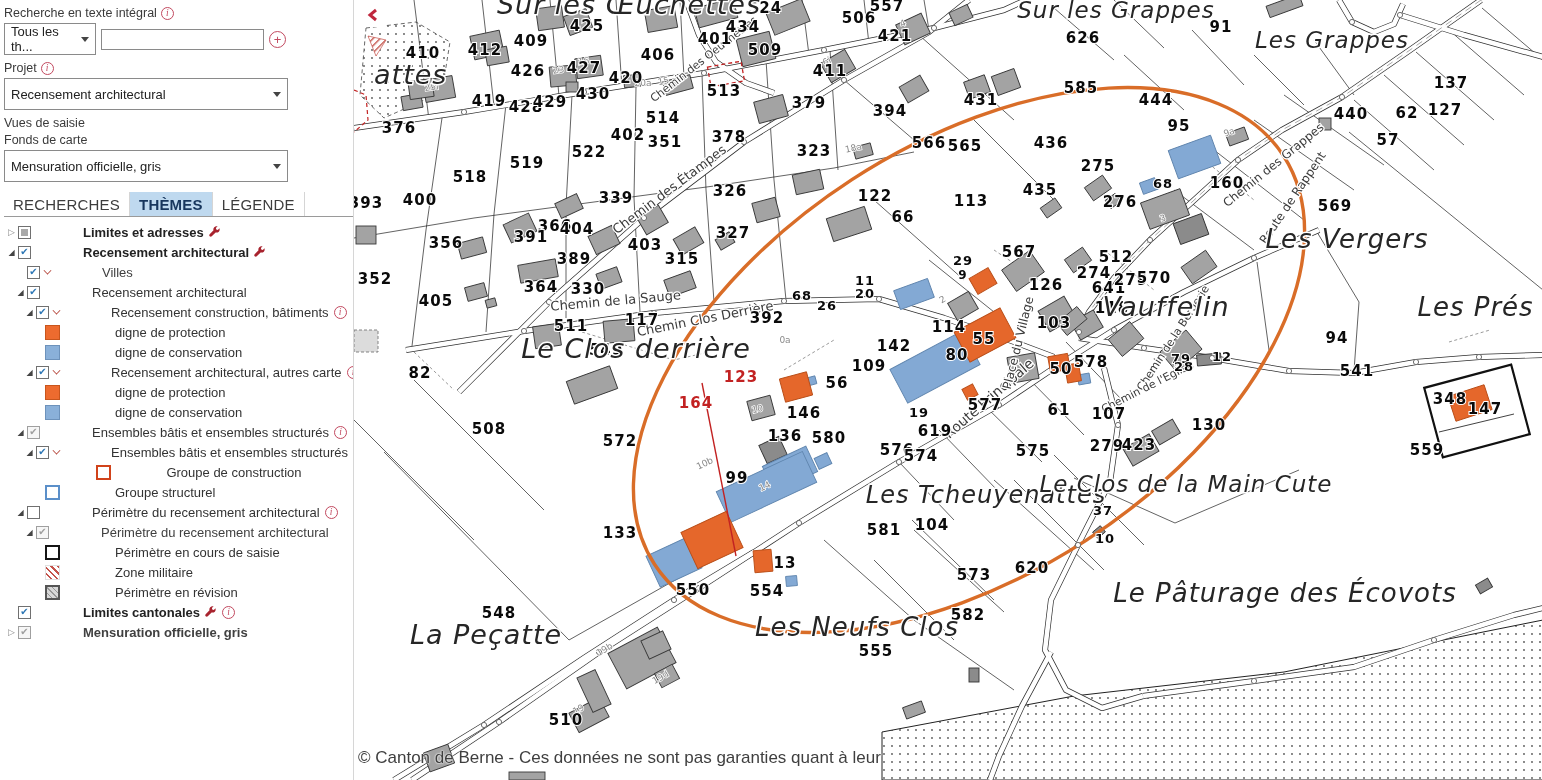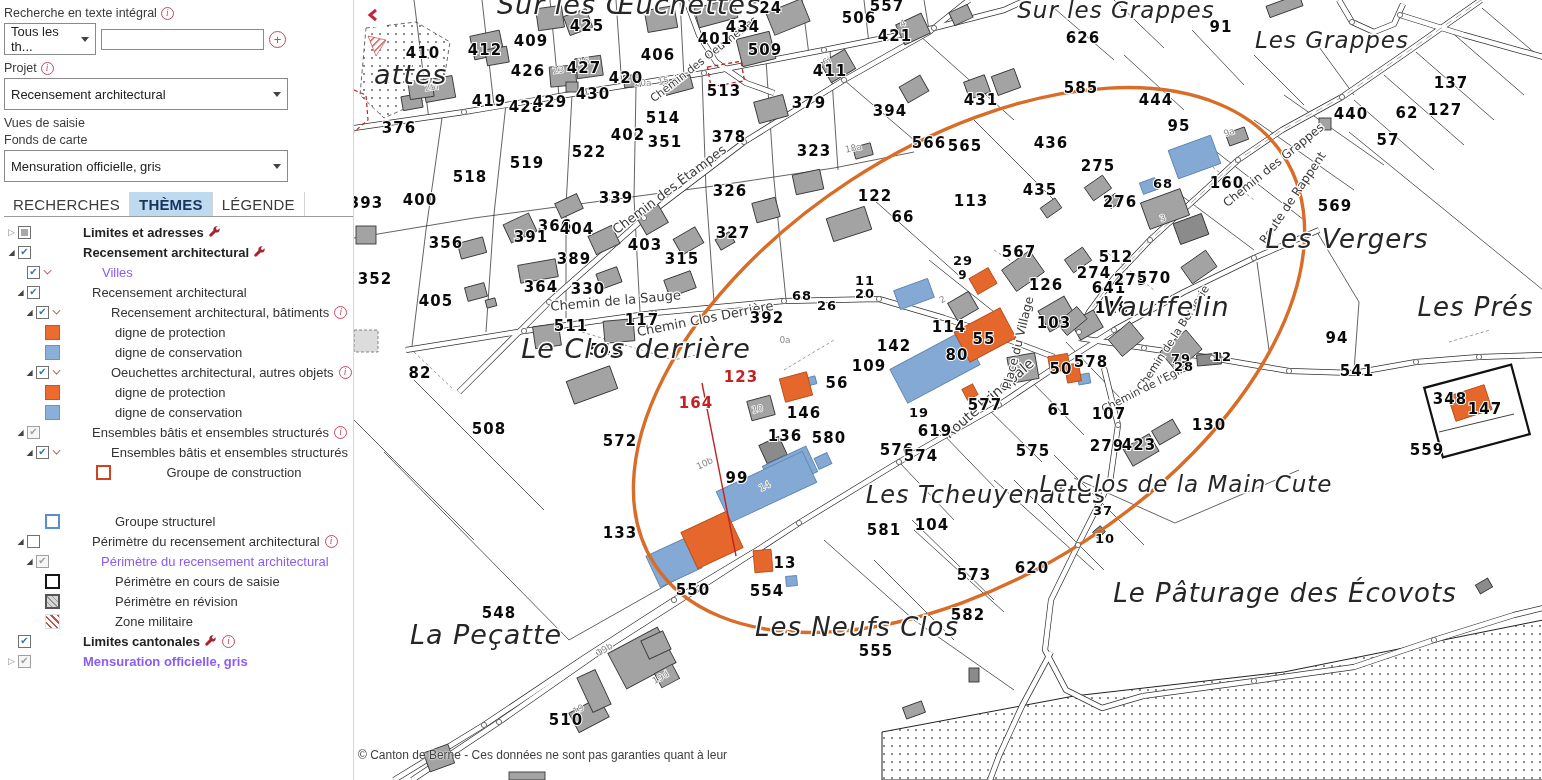--- a/index.html
+++ b/index.html
@@ -30,36 +30,36 @@
   .trow .explab{width:11px;flex:0 0 auto;font-size:8px;color:#444;text-align:center;}
   .trow .explab.closed{color:#8a8a8a;font-size:9px;}
   .cb{width:13px;height:13px;border:1px solid #707070;background:#fff;margin:0 4px 0 1px;flex:0 0 auto;
       display:flex;align-items:center;justify-content:center;font-size:10px;color:#2e77b5;line-height:1;}
   .cb.mixed::before{content:"";width:7px;height:7px;background:#a9a9a9;display:block;}
   .cb.dim{border-color:#9f9f9f;color:#9f9f9f;background:#f6f6f6;}
   .caret{width:7px;height:7px;border-right:1.6px solid #b03a2e;border-bottom:1.6px solid #b03a2e;
          transform:rotate(45deg) scale(.8);margin:-3px 3px 0 0;flex:0 0 auto;}
   .tlab{color:#333;padding-left:48px;}
   .tlab.bold{font-weight:bold;color:#222;}
-  .tlab.dim{color:#8b5cf6;}
+  .tlab.dim{color:#404040;}
   .sw{width:15px;height:15px;margin:0 7px 0 1px;flex:0 0 auto;}
   .sw.orange{background:#ed6b2f;border:1px solid #c8551d;}
   .sw.blue{background:#8ab0d9;border:1px solid #6d92bb;}
   .sw.orange-outline{background:#fff;border:2.5px solid #d1431b;}
   .sw.blue-outline{background:#fff;border:2.5px solid #5b8fc9;}
   .sw.black-outline{background:#fff;border:2.5px solid #151515;}
   .sw.red-hatch{background:repeating-linear-gradient(45deg,#fff 0 3px,#c4524a 3px 4.5px);border:1px solid #e0e0e0;}
   .sw.gray-hatch{background:repeating-linear-gradient(45deg,#d8d8d8 0 3px,#979797 3px 4px);border:2px solid #555;}
   .wrench{margin-left:5px;flex:0 0 auto;display:inline-flex;}
   .trow .info{margin-left:5px;}
   
   .map{position:absolute;left:353px;top:0;width:1189px;height:780px;background:#fff;border-left:1px solid #d6d6d6;overflow:hidden;}
   .map svg{display:block;}
   .collapse{position:absolute;left:8px;top:3px;width:22px;height:24px;display:flex;align-items:center;justify-content:center;background:#fff;}
-  .copyright{position:absolute;left:4px;top:747px;font-size:12px;color:#3f3f3f;line-height:1.35;
+  .copyright{position:absolute;left:4px;top:747px;font-size:17px;color:#3f3f3f;line-height:1.35;
              text-shadow:0 0 2px #fff,0 0 2px #fff;}
   
   .pn{font-family:"DejaVu Sans",sans-serif;font-weight:bold;fill:#0a0a0a;letter-spacing:1px;
       paint-order:stroke;stroke:#fff;stroke-width:2px;}
   .pn.red{fill:#c22222;}
   .place{font-family:"DejaVu Sans",sans-serif;font-style:italic;fill:#262626;letter-spacing:1px;
          paint-order:stroke;stroke:#fff;stroke-width:3px;}
   .street{font-family:"DejaVu Sans",sans-serif;fill:#3b3b3b;paint-order:stroke;stroke:#fff;stroke-width:2.5px;}
   .lot{font-family:"DejaVu Sans",sans-serif;fill:#8a8a8a;paint-order:stroke;stroke:#fff;stroke-width:1.5px;}
 </style>
@@ -145,38 +145,38 @@
         </div>
         <div class="trow" style="padding-left: 11px;">
           <span class="explab">◢</span>
           <span class="cb">✔</span>
           <span class="tlab">Recensement architectural</span>
         </div>
         <div class="trow" style="padding-left: 20px;">
           <span class="explab">◢</span>
           <span class="cb">✔</span>
           <span class="caret"></span>
-          <span class="tlab">Recensement architectural, bâtiments</span>
+          <span class="tlab">Recensement construction, bâtiments</span>
           <span class="info">i</span>
         </div>
         <div class="trow" style="padding-left: 29px;">
           <span class="explab"></span>
           <span class="sw orange"></span>
           <span class="tlab">digne de protection</span>
         </div>
         <div class="trow" style="padding-left: 29px;">
           <span class="explab"></span>
           <span class="sw blue"></span>
           <span class="tlab">digne de conservation</span>
         </div>
         <div class="trow" style="padding-left: 20px;">
           <span class="explab">◢</span>
           <span class="cb">✔</span>
           <span class="caret"></span>
-          <span class="tlab">Oeuchettes architectural, autres objets</span>
+          <span class="tlab">Recensement architectural, autres carte</span>
           <span class="info">i</span>
         </div>
         <div class="trow" style="padding-left: 29px;">
           <span class="explab"></span>
           <span class="sw orange"></span>
           <span class="tlab">digne de protection</span>
         </div>
         <div class="trow" style="padding-left: 29px;">
           <span class="explab"></span>
           <span class="sw blue"></span>
@@ -192,21 +192,21 @@
           <span class="explab">◢</span>
           <span class="cb">✔</span>
           <span class="caret"></span>
           <span class="tlab">Ensembles bâtis et ensembles structurés</span>
         </div>
         <div class="trow" style="padding-left: 29px; justify-content: center;">
           <span class="explab"></span>
           <span class="sw orange-outline"></span>
           <span class="tlab">Groupe de construction</span>
         </div>
-        <div class="trow" style="padding-left: 29px; margin-top: 29px;">
+        <div class="trow" style="padding-left: 29px;">
           <span class="explab"></span>
           <span class="sw blue-outline"></span>
           <span class="tlab">Groupe structurel</span>
         </div>
         <div class="trow" style="padding-left: 11px;">
           <span class="explab">◢</span>
           <span class="cb"></span>
           <span class="tlab">Périmètre du recensement architectural</span>
           <span class="info">i</span>
         </div>
@@ -215,27 +215,27 @@
           <span class="cb dim">✔</span>
           <span class="tlab dim">Périmètre du recensement architectural</span>
         </div>
         <div class="trow" style="padding-left: 29px;">
           <span class="explab"></span>
           <span class="sw black-outline"></span>
           <span class="tlab">Périmètre en cours de saisie</span>
         </div>
         <div class="trow" style="padding-left: 29px;">
           <span class="explab"></span>
+          <span class="sw red-hatch"></span>
+          <span class="tlab">Zone militaire</span>
+        </div>
+        <div class="trow" style="padding-left: 29px;">
+          <span class="explab"></span>
           <span class="sw gray-hatch"></span>
           <span class="tlab">Périmètre en révision</span>
-        </div>
-        <div class="trow" style="padding-left: 29px;">
-          <span class="explab"></span>
-          <span class="sw red-hatch"></span>
-          <span class="tlab">Zone militaire</span>
         </div>
         <div class="trow" style="padding-left: 2px;">
           <span class="explab"></span>
           <span class="cb">✔</span>
           <span class="tlab bold">Limites cantonales</span>
           <span class="wrench">
             <svg width="12" height="12" viewBox="0 0 16 16">
               <path fill="#a8232e" d="M14.2 4.1c0-.4-.1-.8-.2-1.2l-2.3 2.3-2-.5-.5-2L11.5.4C9.9-.1 8.2.3 7 1.5 5.9 2.6 5.5 4.3 6 5.8L.9 10.9c-.8.8-.8 2 0 2.8.8.8 2 .8 2.8 0L8.8 8.6c1.5.5 3.2.1 4.3-1 .9-.9 1.2-2.2 1.1-3.5z"></path>
             </svg>
           </span>

